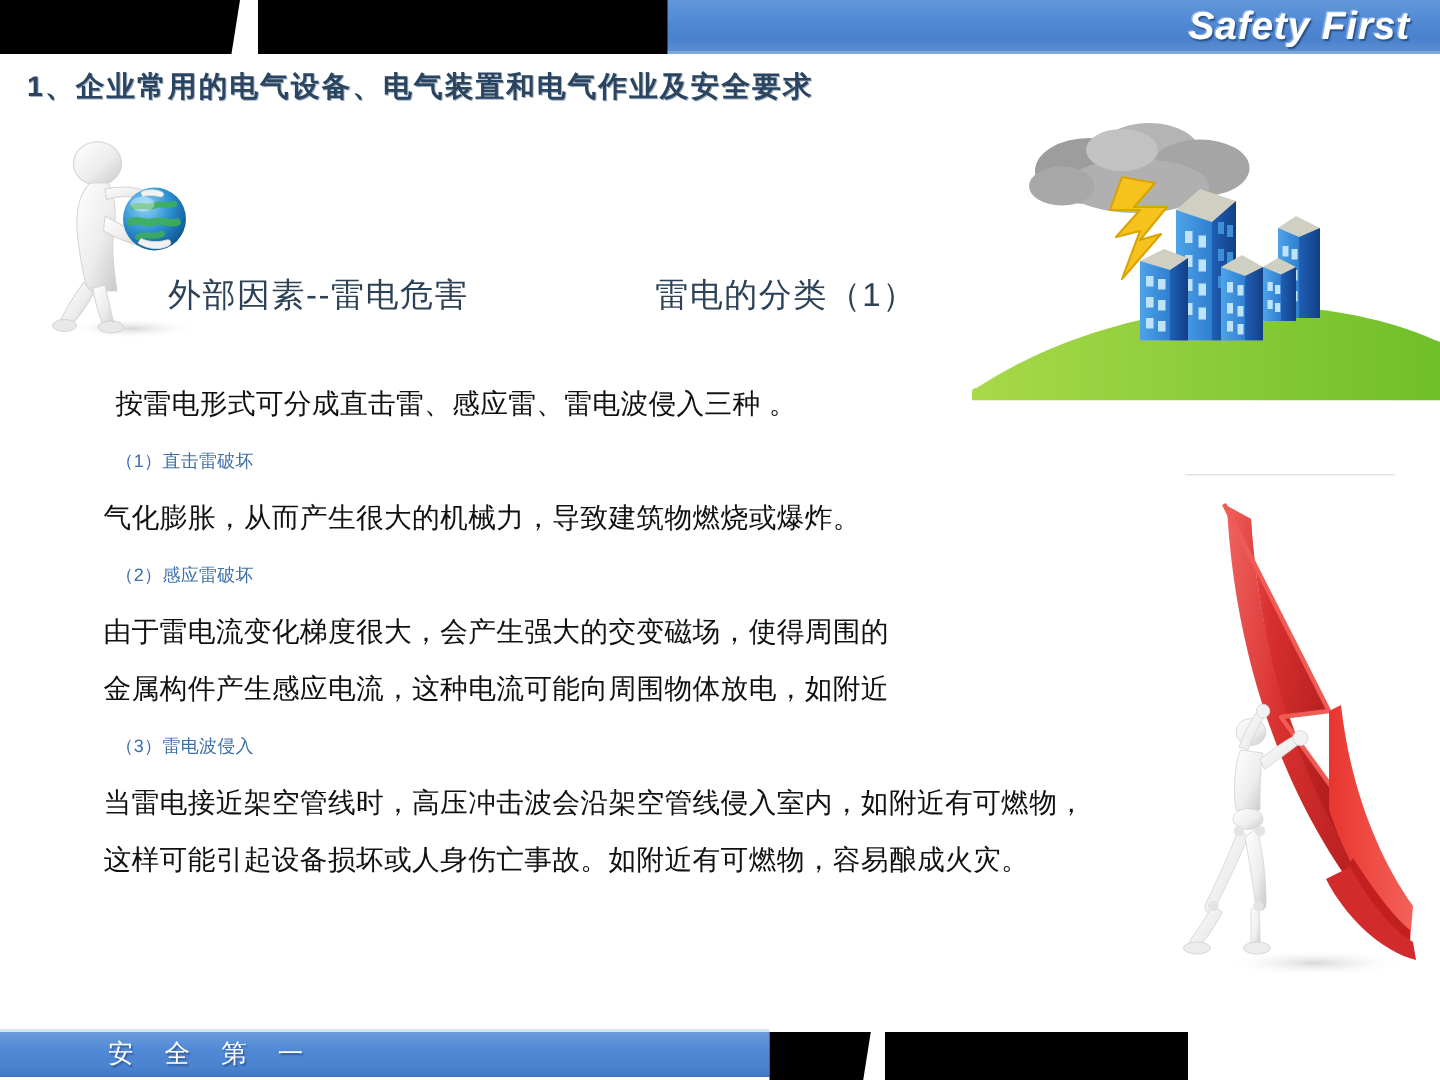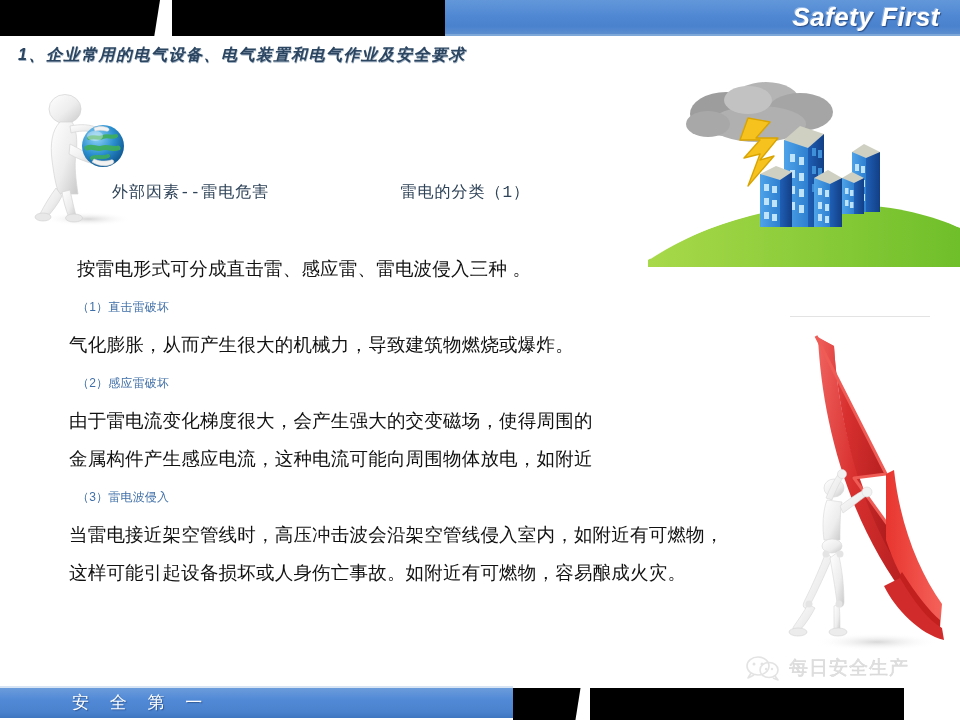--- a/index.html
+++ b/index.html
@@ -57,37 +57,35 @@
     color: #ffffff;
     letter-spacing: 0.5px;
     text-shadow: 1px 1px 1px rgba(30,60,110,.75), -1px -1px 0 rgba(255,255,255,.35);
     line-height: 32px;
     white-space: nowrap;
   }
 
   
   .slide-title {
     position: absolute; left: 18px; top: 45px;
-    font-size: 16px;
+    font-size: 19px;
     font-weight: bold;
-    font-style: italic;
     color: #2b4560;
     letter-spacing: 1.5px;
     white-space: nowrap;
     text-shadow: 0.6px 0.6px 0 #9fb0c2, -0.4px -0.4px 0 #ffffff;
   }
 
   
   .subtitle-row {
     position: absolute; left: 112px; top: 182px;
-    font-size: 16px;
+    font-size: 22px;
     color: #2d4257;
     white-space: nowrap;
     letter-spacing: 1px;
-    font-family: Liberation Mono, monospace;
   }
   .subtitle-gap { display: inline-block; width: 110px; }
 
   
   .body-block {
     position: absolute; left: 26px; top: 250px;
     width: 790px;
     margin-left: 43px;
   }
   .ln {
@@ -100,21 +98,21 @@
   .ln.blue {
     color: #3f6fa8;
     font-size: 12px;
     padding-left: 8px;
   }
   .ln.indent1 { padding-left: 8px; }
 
   
   .footer {
     position: absolute; left: 0; top: 686px;
-    width: 904px; height: 34px;
+    width: 792px; height: 34px;
     overflow: hidden;
   }
   .ftr-blue {
     position: absolute; left: 0; top: 2px;
     width: 513px; height: 30px;
     background: linear-gradient(to bottom, #6b9cdb 0%, #5189d6 40%, #4a82ce 80%, #3f76c0 100%);
   }
   .ftr-blue-top {
     position: absolute; left: 0; top: 0;
     width: 513px; height: 2px;
@@ -423,33 +421,20 @@
       <path d="M57 294 C58 304 58 312 58 318 C58 323 52 323 52 318 C52 310 52 302 52 296 Z" fill="url(#mannG)" stroke="#d6d6d6" stroke-width="0.6"></path>
       <ellipse cx="56" cy="322" rx="9" ry="4" fill="#ececec" stroke="#d2d2d2" stroke-width="0.6"></ellipse>
 
       <circle cx="44" cy="244" r="3.5" fill="#e4e4e4"></circle>
       <circle cx="58" cy="244" r="3.5" fill="#e4e4e4"></circle>
       <circle cx="27" cy="294" r="3.5" fill="#e4e4e4"></circle>
       <circle cx="57" cy="294" r="3.5" fill="#e4e4e4"></circle>
     </g>
   </svg>
 
-  <div class="watermark">
-    <svg width="36" height="26" viewBox="0 0 36 26">
-      <ellipse cx="13" cy="11" rx="11" ry="9" fill="none" stroke="#bdbdbd" stroke-width="1.6"></ellipse>
-      <path d="M6 18 L3 23 L9 20" fill="none" stroke="#bdbdbd" stroke-width="1.6" stroke-linejoin="round"></path>
-      <circle cx="9" cy="9" r="1.5" fill="#bdbdbd"></circle>
-      <circle cx="17" cy="9" r="1.5" fill="#bdbdbd"></circle>
-      <ellipse cx="24" cy="15" rx="9" ry="7.5" fill="none" stroke="#bdbdbd" stroke-width="1.6"></ellipse>
-      <path d="M30 21 L33 25 L28 23" fill="none" stroke="#bdbdbd" stroke-width="1.6" stroke-linejoin="round"></path>
-      <circle cx="21" cy="14" r="1.2" fill="#bdbdbd"></circle>
-      <circle cx="27" cy="14" r="1.2" fill="#bdbdbd"></circle>
-    </svg>
-    <span class="wm-text">每日安全生产</span>
-  </div>
 
   <div class="footer">
     <div class="ftr-blue-top"></div>
     <div class="ftr-blue"></div>
     <div class="ftr-label">安 全 第 一</div>
     <div class="ftr-black-a"></div>
     <div class="ftr-gap"></div>
     <div class="ftr-black-b"></div>
   </div>
 

